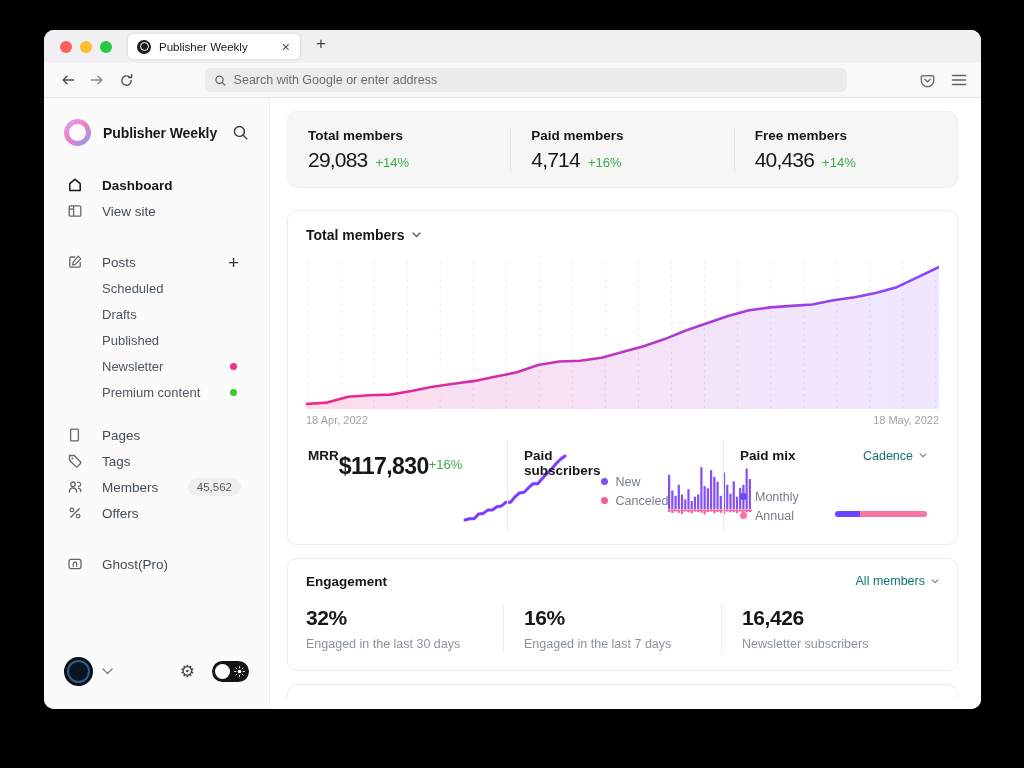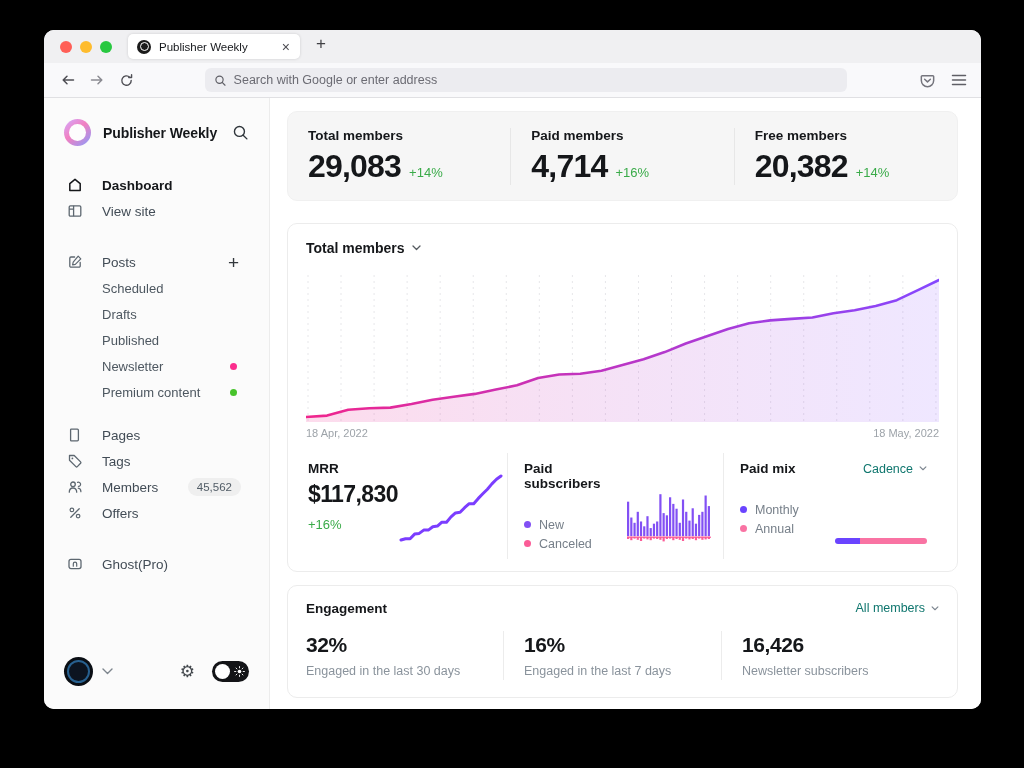--- a/index.html
+++ b/index.html
@@ -64,37 +64,37 @@
   .toggle { margin-left:17px; width:37px; height:21px; border-radius:11px; background:#131417; position:relative; }
   .knob { position:absolute; left:3px; top:3px; width:15px; height:15px; border-radius:50%; background:#fff; }
   .sun { position:absolute; right:4px; top:5px; }
 
   
   .stats-card { background:#f6f6f6; border:1px solid #f0f0f0; border-radius:10px; display:flex; padding:16px 0 15px; }
   .stat { flex:1; padding:0 20px; }
   .stat + .stat { border-left:1px solid #e7e7e7; }
   .stat-label { font-size:13.5px; font-weight:bold; color:#15171a; }
   .stat-vrow { display:flex; align-items:baseline; gap:8px; margin-top:5px; }
-  .stat-value { font-size:32px; font-weight:bold; color:#15171a; letter-spacing:-0.8px; }
+  .stat-value { font-size:21px; font-weight:normal; color:#15171a; letter-spacing:-0.8px; }
   .delta { font-size:13px; color:#3aab49; }
 
   
   .card { border:1px solid #ececec; border-radius:10px; }
   .chart-card { margin-top:22px; padding:16px 18px 12px; }
   .card-title-row { display:flex; align-items:center; }
   .card-title { font-size:14px; font-weight:bold; color:#15171a; display:flex; align-items:center; gap:7px; }
   .chev { display:flex; }
   .members-chart { display:block; width:100%; height:150px; margin-top:16px; }
   .date-row { display:flex; justify-content:space-between; font-size:11px; color:#9da3a9; margin-top:5px; }
 
   .metrics-row { display:flex; margin-top:14px; }
   .metric { flex:1; display:flex; padding:8px 12px 6px 16px; min-width:0; }
   .metric:first-child { padding-left:2px; }
   .metric + .metric { border-left:1px solid #ececec; }
-  .m-col { display:flex; flex-direction:column; }
+  .m-col { display:flex; }
   .m-label { font-size:13.5px; font-weight:bold; color:#15171a; }
   .m-value { font-size:23px; font-weight:bold; color:#15171a; letter-spacing:-0.6px; margin-top:5px; }
   .m-delta { font-size:13px; color:#3aab49; margin-top:9px; }
   .legend { margin-top:24px; }
   .leg-item { display:flex; align-items:center; gap:8px; font-size:12.5px; color:#767f89; height:19px; }
   .leg-dot { width:7px; height:7px; border-radius:50%; flex-shrink:0; }
   .spark { width:106px; height:78px; margin-left:auto; align-self:center; flex-shrink:0;}
   .bars { width:84px; height:64px; margin-left:auto; align-self:flex-end; margin-bottom:2px; flex-shrink:0;}
   .mix-col { flex-direction:column; }
   .mix-head { display:flex; align-items:center; justify-content:space-between; }
@@ -328,21 +328,21 @@
         <div class="stat">
           <div class="stat-label">Paid members</div>
           <div class="stat-vrow">
             <span class="stat-value">4,714</span>
             <span class="delta">+16%</span>
           </div>
         </div>
         <div class="stat">
           <div class="stat-label">Free members</div>
           <div class="stat-vrow">
-            <span class="stat-value">20,382</span>
+            <span class="stat-value">40,436</span>
             <span class="delta">+14%</span>
           </div>
         </div>
       </div>
 
       <div class="card chart-card">
         <div class="card-title-row">
           <span class="card-title">
             <span>Total members</span>
             <span class="chev">

